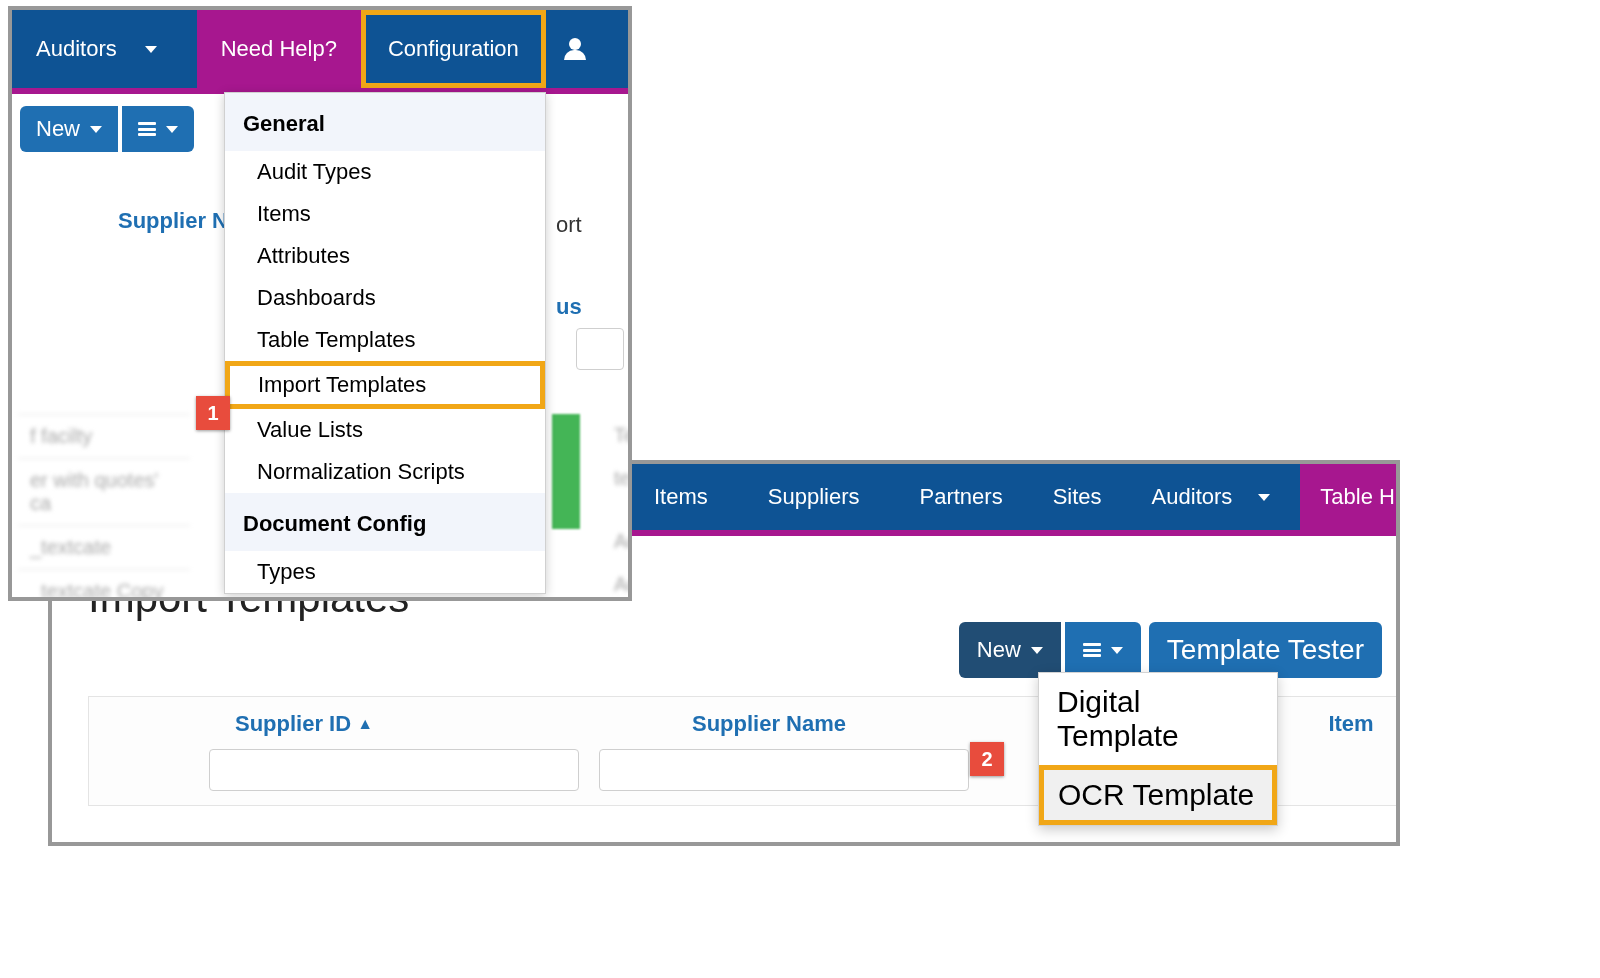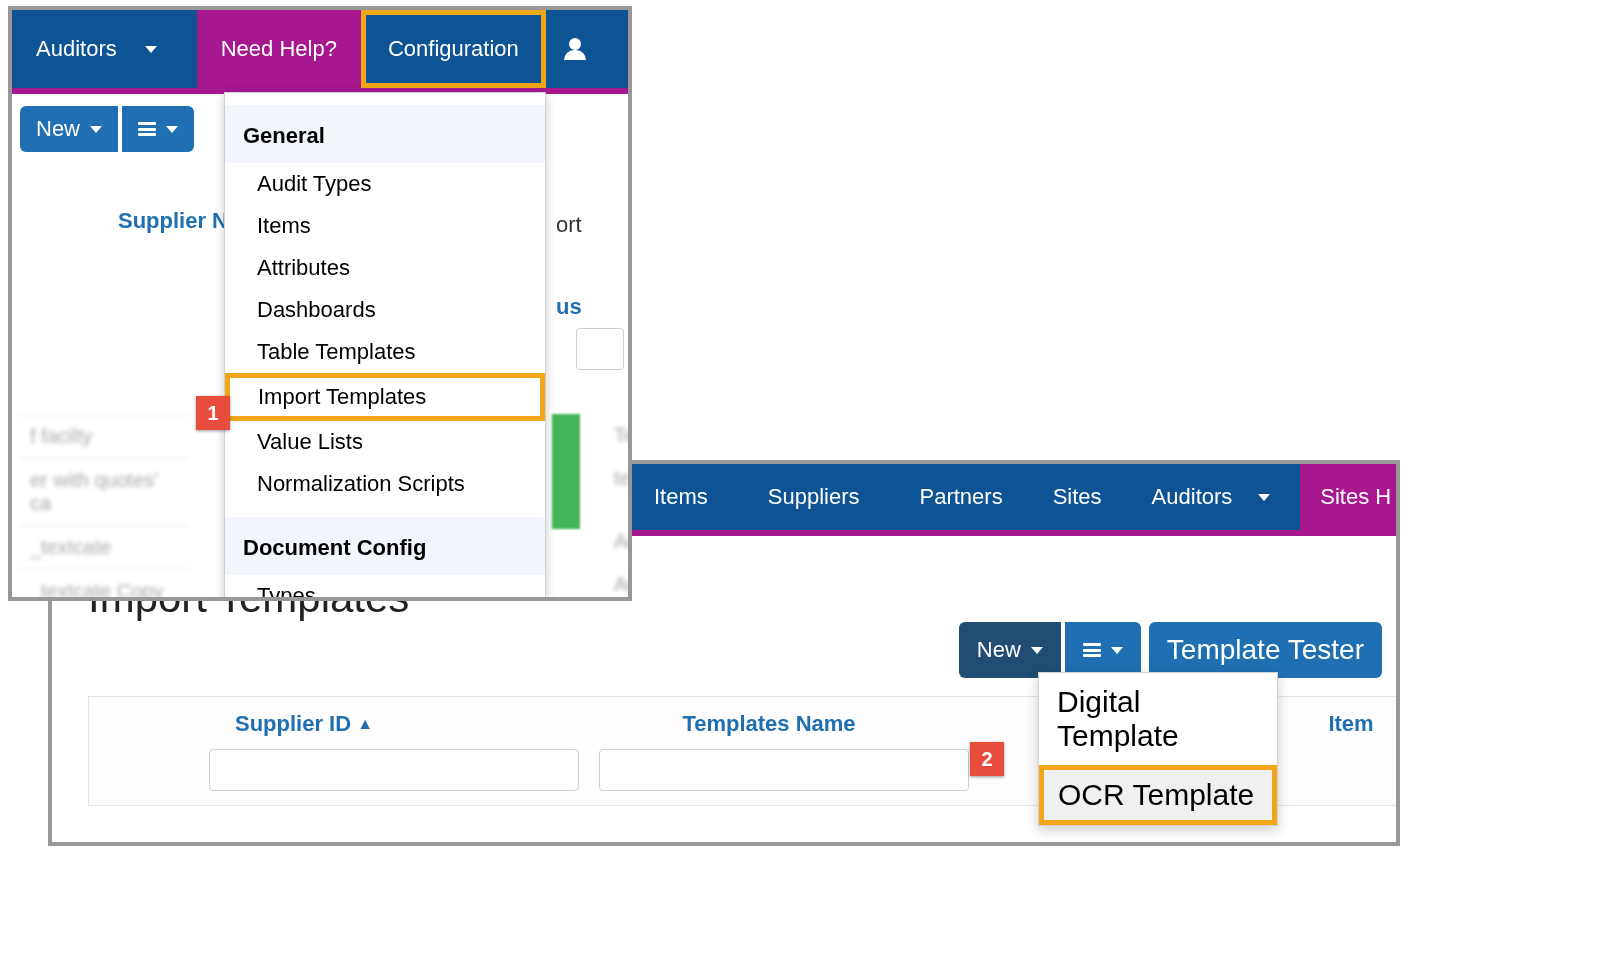--- a/index.html
+++ b/index.html
@@ -118,21 +118,20 @@
     background:#fff;
     z-index:30;
     max-height:512px;
     overflow-y:auto;
   }
 
   .dropdown-a .dd-header {
     font-weight:700; font-size:22px;
     padding:18px 18px 14px 18px;
     background:#f2f5fb;
-    margin-top:12px;
   }
   .dropdown-a .dd-item {
     font-size:22px;
     padding:8px 18px 8px 32px;
     background:#fff;
     cursor:pointer;
   }
   .dropdown-a .dd-item.highlight {
     border:5px solid #f1a717;
     padding:6px 14px 6px 28px;
@@ -331,21 +330,21 @@
         <span>Partners</span>
       </div>
     <div class="item" style="padding:12px 20px">
         <span>Sites</span>
       </div>
     <div class="item">
       <span>Auditors</span>
       <span class="caret-down-sm"></span>
     </div>
     <div class="item help" style="margin-left:auto">
-        <span>Sites H</span>
+        <span>Table H</span>
       </div>
   </div>
   <div class="magenta-strip-b"></div>
 
   <h1 class="page-title">Import Templates</h1>
 
   <div class="toolbar-b">
     <div class="group-b">
       <button class="btn-darknavy seg">
         <span>New</span>
@@ -363,21 +362,21 @@
     </button>
   </div>
 
   <div class="table-area">
     <div class="thead">
       <div class="th th-supid">
         <span>Supplier ID</span>
         <span class="sort-asc">▲</span>
       </div>
       <div class="th th-supname">
-        <span>Templates Name</span>
+        <span>Supplier Name</span>
       </div>
       <div class="th th-item">
         <span>Item</span>
       </div>
     </div>
     <div class="filter-row-b">
       <input class="f1" style="">
       <input class="f2" style="">
     </div>
   </div>

